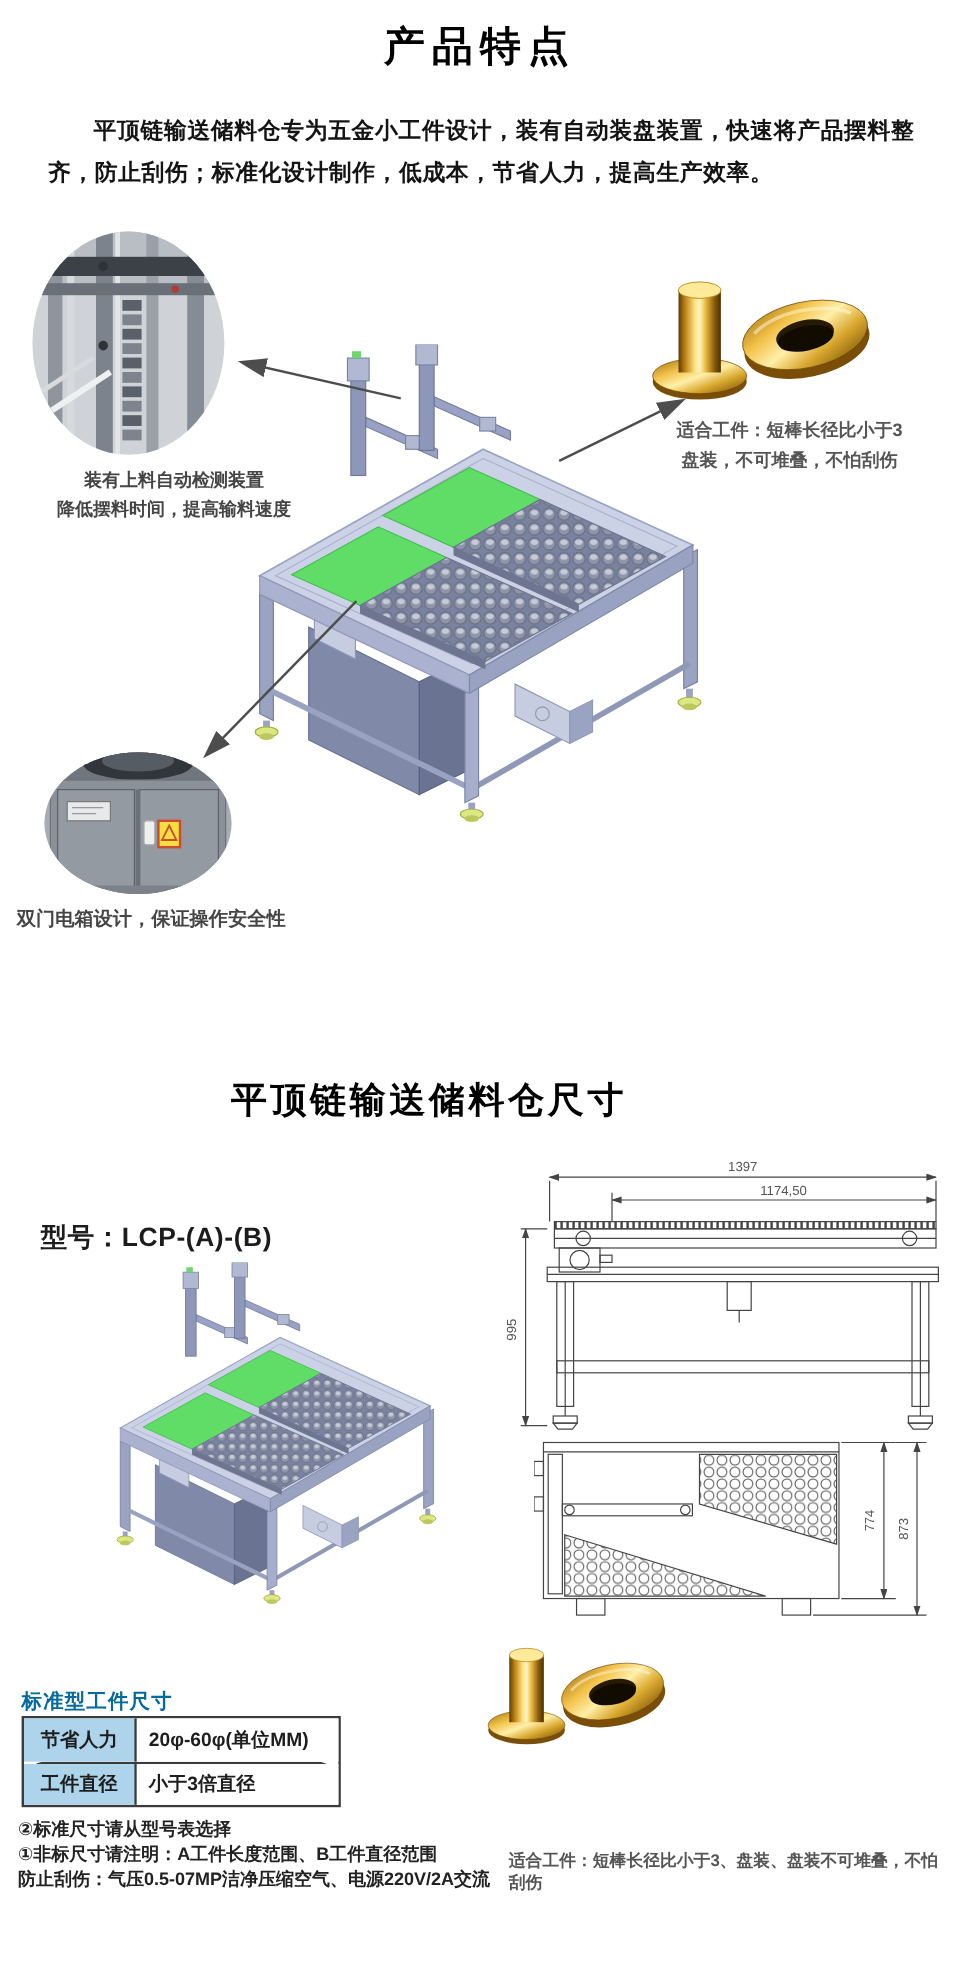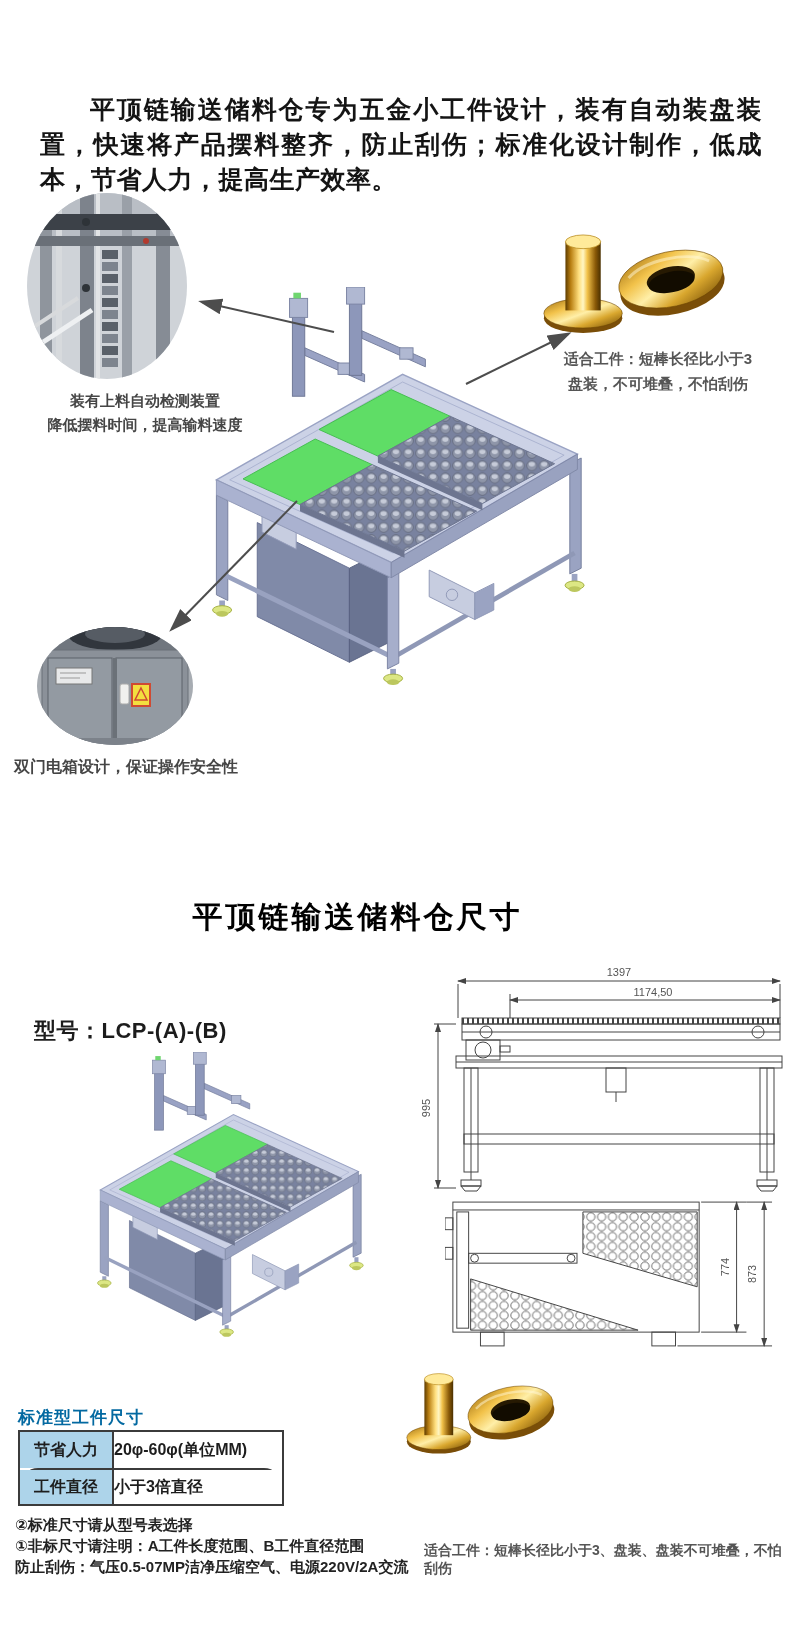--- a/index.html
+++ b/index.html
@@ -4,55 +4,56 @@
 <style>
   * { margin:0; padding:0; box-sizing:border-box; }
   html,body { background:#fff; }
   body { font-family:"Liberation Sans","DejaVu Sans",sans-serif; color:#111; }
   #page { position:relative; width:800px; height:1649px; margin:0 auto; background:#fff; overflow:hidden; }
 
   .abs { position:absolute; }
 
   .h1 { left:0; top:16px; width:800px; text-align:center;
         font-size:34px; font-weight:800; letter-spacing:6px; color:#000; }
-  .intro { left:40px; top:92px; width:722px; font-size:25px; line-height:35px;
+  .intro { left:40px; top:92px; width:722px; font-size:19px; line-height:35px;
            font-weight:600; color:#141414; text-align:justify; text-indent:2em; letter-spacing:.5px; }
 
   .caption { font-weight:600; color:#454545; }
   .cap-detector { left:10px; top:389px; width:270px; text-align:center; font-size:15px; line-height:24px; }
   .cap-workpiece { left:530px; top:346px; width:256px; text-align:center; font-size:15px; line-height:25px; color:#555; }
   .cap-cabinet { left:14px; top:756px; width:400px; font-size:16px; line-height:22px; }
 
   .h2 { left:0; top:897px; width:715px; text-align:center;
         font-size:30px; font-weight:800; letter-spacing:3px; color:#000; }
   .model { left:34px; top:1016px; font-size:22px; font-weight:600; color:#1c1c1c; letter-spacing:.5px; }
 
   .spec-heading { left:18px; top:1406px; font-size:17px; font-weight:700; color:#0369a1; letter-spacing:1px; }
   .spec-table { left:18px; top:1430px; width:266px; border:2px solid #3b3b3b; }
   .spec-row { display:flex; height:36px; }
   .spec-row + .spec-row { border-top:2px solid #3b3b3b;border-radius:18px; }
   .spec-cell-label { width:94px; background:#add4ea; border-right:2px solid #3b3b3b;
                      display:flex; align-items:center; justify-content:center;
                      font-size:16px; font-weight:700; color:#1d1d1d; }
   .spec-cell-value { flex:1; background:#fff; display:flex; align-items:center;
-                     padding-left:0; font-size:16px; font-weight:700; color:#1d1d1d; }
+                     padding-left:10px; font-size:16px; font-weight:700; color:#1d1d1d; }
 
   .notes { left:15px; top:1514px; width:430px; font-size:15px; font-weight:700;
            color:#222; line-height:21px; }
   .cap-workpiece2 { left:424px; top:1542px; width:370px; font-size:14px;
                     font-weight:600; color:#555; }
 
   svg { display:block; }
   .dimtext { font-size:11px; fill:#555; font-weight:400; }
 </style>
 </head>
 <body>
 
 <div id="page">
 
+  <div class="abs h1">产品特点</div>
   <div class="abs intro">平顶链输送储料仓专为五金小工件设计，装有自动装盘装置，快速将产品摆料整齐，防止刮伤；标准化设计制作，低成本，节省人力，提高生产效率。</div>
 
   <svg class="abs" style="left:26px;top:192px;" width="162" height="188" viewBox="0 0 162 188">
     <defs>
       <clipPath id="clipPhoto1">
           <ellipse cx="81" cy="94" rx="80" ry="93"></ellipse>
         </clipPath>
     </defs>
     <g clip-path="url(#clipPhoto1)">
       <rect x="0" y="0" width="162" height="188" fill="#cfd3d8"></rect>

